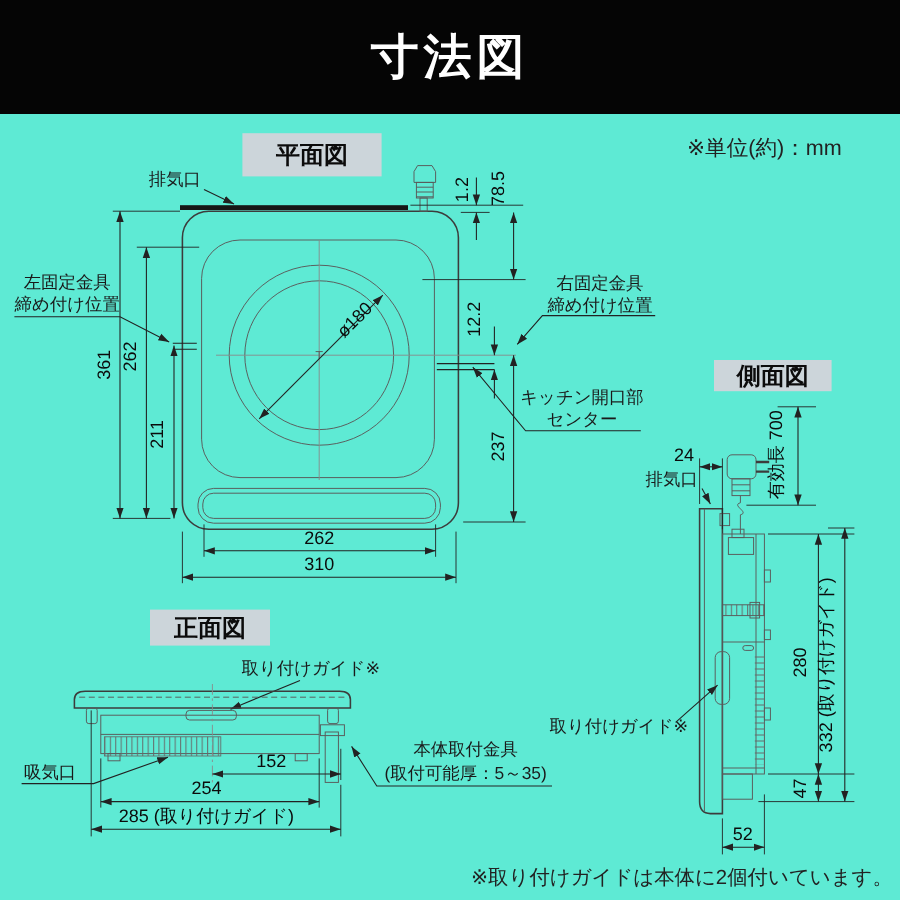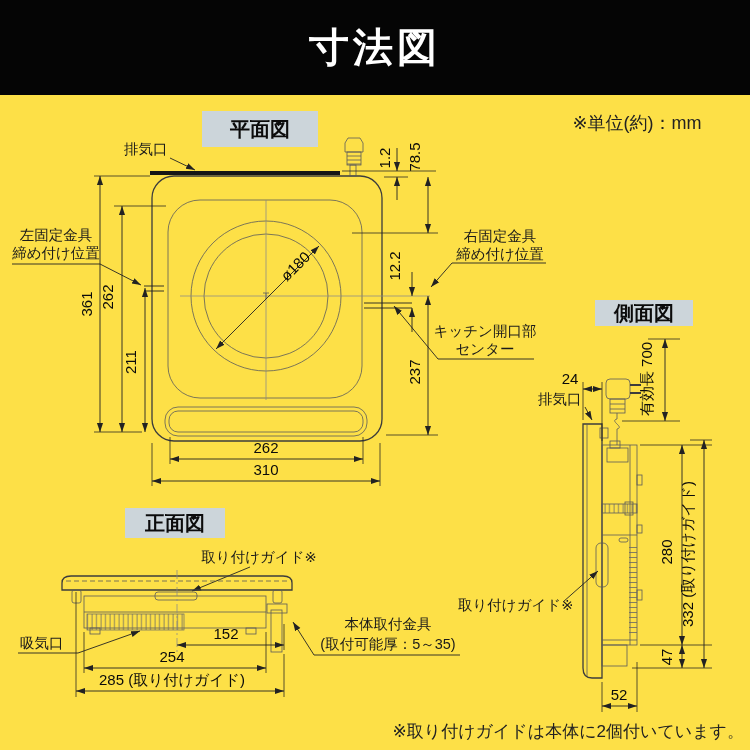--- a/index.html
+++ b/index.html
@@ -1,17 +1,17 @@
 <!DOCTYPE html>
 <html lang="ja"><head>
 <meta charset="utf-8">
 <style>
   html,body{margin:0;padding:0;background:#fff;}
   body{font-family:"Liberation Sans","DejaVu Sans",sans-serif;}
-  .stage{position:relative;width:750px;height:750px;background:#fde047;overflow:hidden;}
+  .stage{position:relative;width:750px;height:750px;background:#5eead4;overflow:hidden;}
   svg{display:block;}
   text{font-family:"Liberation Sans","DejaVu Sans",sans-serif;fill:#111;}
   .ttl{font-size:40px;font-weight:bold;fill:#fff;letter-spacing:4px;}
   .viewlbl{font-size:20px;font-weight:bold;fill:#0b0b0b;}
   .note{font-size:18px;fill:#222;}
   .foot{font-size:17px;fill:#222;}
   .callout{font-size:14.5px;fill:#1a1a1a;}
   .dimtext{font-size:15px;fill:#0b0b0b;}
   .outline{fill:none;stroke:#3c3c3c;stroke-width:1.3;}
   .thin{fill:none;stroke:#5a5a5a;stroke-width:0.8;}

